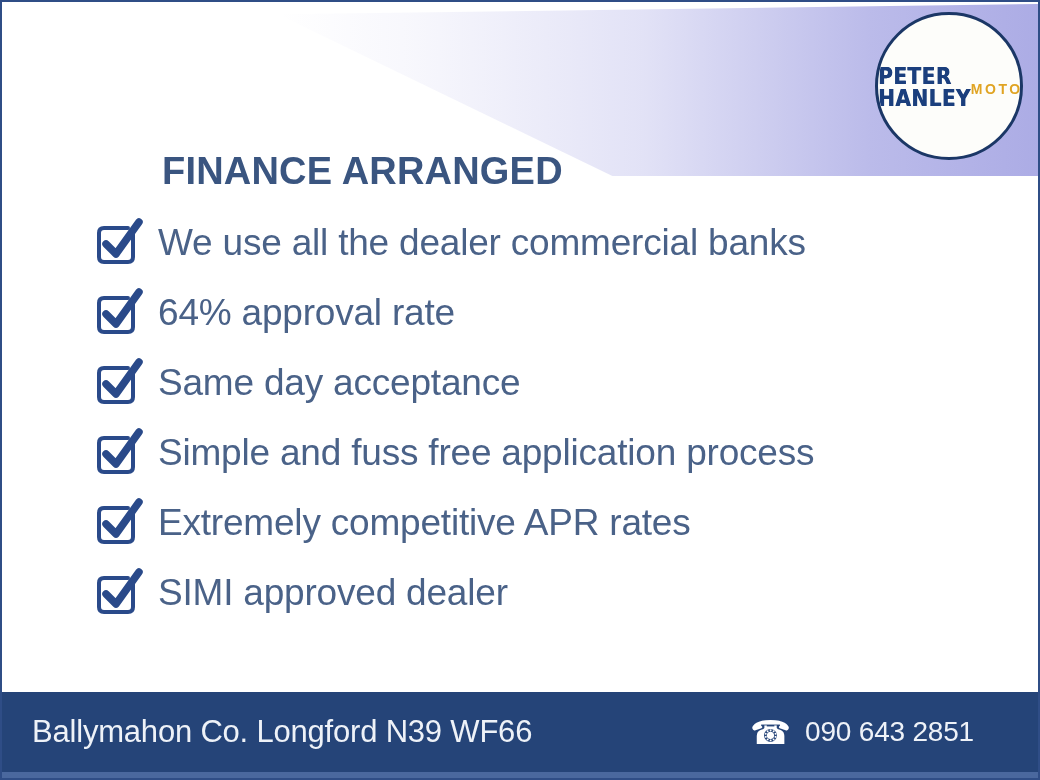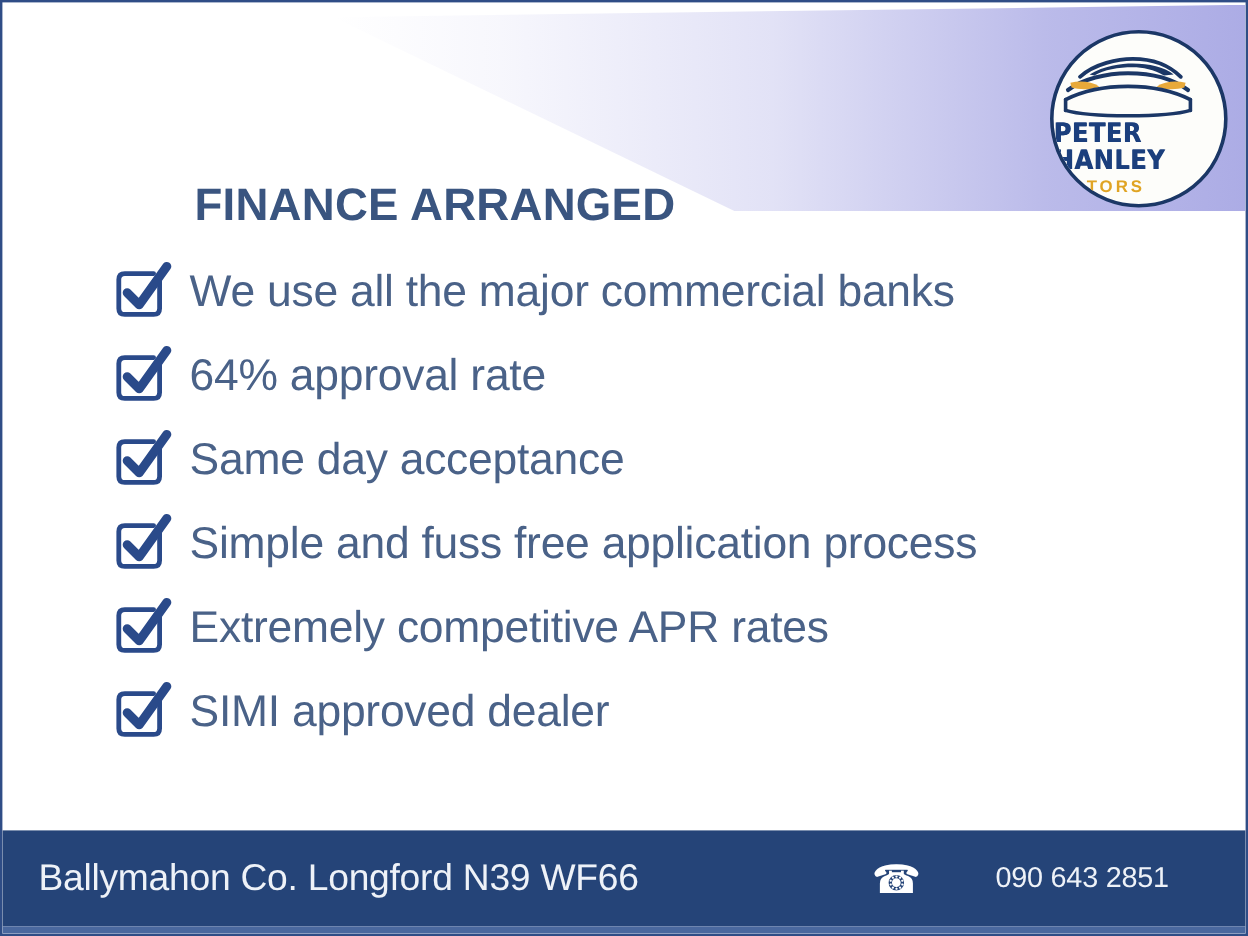--- a/index.html
+++ b/index.html
@@ -35,30 +35,31 @@
         rgba(175,175,230,0.85) 78%,
         rgba(172,172,229,1.00) 100%);
     -webkit-clip-path: polygon(0% 6%, 100% 0%, 100% 100%, 44% 100%);
     clip-path: polygon(0% 6%, 100% 0%, 100% 100%, 44% 100%);
     pointer-events: none;
   }
 
   
   .logo-badge {
     position: absolute;
-    top: 23px;
+    top: 10px;
     right: 15px;
     width: 148px;
     height: 148px;
     border-radius: 50%;
     background: #fdfdfa;
     border: 3px solid #1b3766;
     box-sizing: border-box;
     display: flex;
-    flex-direction: column;
+    flex-direction: row;
+    align-items: center;
     justify-content: flex-start;
     overflow: hidden;
   }
   .logo-car {
     margin-top: 14px;
     width: 124px;
     height: 58px;
   }
   .logo-name {
     font-family: "DejaVu Sans", sans-serif;
@@ -146,24 +147,23 @@
     padding-right: 34px;
   }
   .phone-icon {
     color: #ffffff;
     font-size: 33px;
     line-height: 1;
     margin-right: 14px;
   }
   .footer-phone {
     color: #eef2f8;
-    font-size: 24px;
+    font-size: 28px;
     font-family: "Liberation Sans", sans-serif;
     letter-spacing: -0.2px;
-    margin-left: 48px;
   }
   .footer-strip {
     position: absolute;
     left: 0;
     right: 0;
     bottom: 0;
     height: 6px;
     background: #4a689e;
   }
 </style>
@@ -191,21 +191,21 @@
 
   <div class="headline">FINANCE ARRANGED</div>
 
   <div class="feature-list">
 
     <div class="feature-row">
       <svg class="check-icon" viewBox="0 0 52 52">
         <path d="M41 12 L41 40 Q41 45 36 45 L12 45 Q7 45 7 40 L7 16 Q7 11 12 11 L36 11" fill="none" stroke="#2a4a8a" stroke-width="4" stroke-linecap="round" stroke-linejoin="round"></path>
         <path d="M14 27 L24 37 L47 5" fill="none" stroke="#2a4a8a" stroke-width="7.5" stroke-linecap="round" stroke-linejoin="round"></path>
       </svg>
-      <div class="feature-text">We use all the major commercial banks</div>
+      <div class="feature-text">We use all the dealer commercial banks</div>
     </div>
 
     <div class="feature-row">
       <svg class="check-icon" viewBox="0 0 52 52">
         <path d="M41 12 L41 40 Q41 45 36 45 L12 45 Q7 45 7 40 L7 16 Q7 11 12 11 L36 11" fill="none" stroke="#2a4a8a" stroke-width="4" stroke-linecap="round" stroke-linejoin="round"></path>
         <path d="M14 27 L24 37 L47 5" fill="none" stroke="#2a4a8a" stroke-width="7.5" stroke-linecap="round" stroke-linejoin="round"></path>
       </svg>
       <div class="feature-text">64% approval rate</div>
     </div>
 

